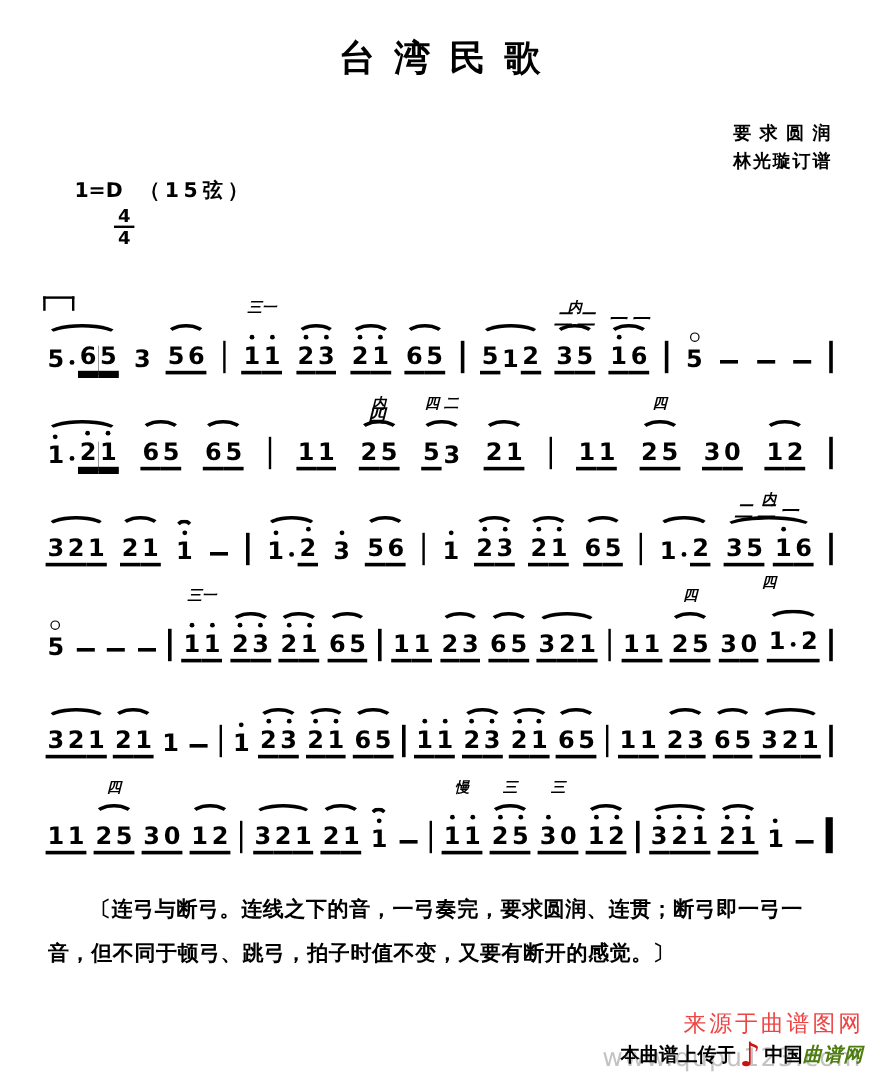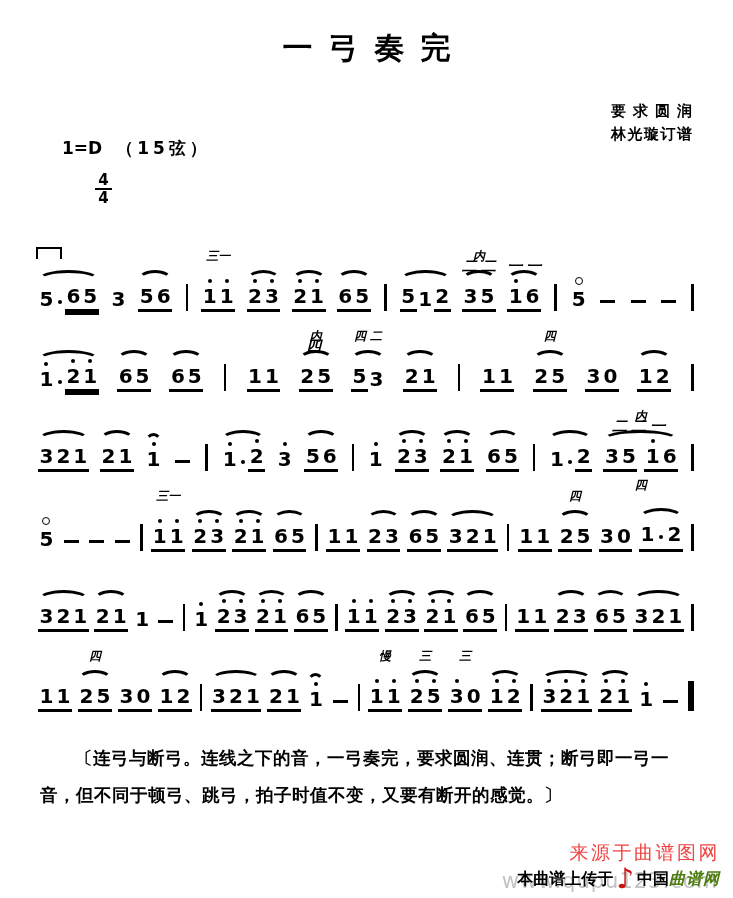--- a/index.html
+++ b/index.html
@@ -7,21 +7,21 @@
        font-family:"DejaVu Sans",sans-serif;color:#000;}
   .page{position:absolute;inset:0;background:#fff;}
 
   
   .title{margin:0;padding-top:28px;text-align:center;font-size:30px;font-weight:bold;
          letter-spacing:16px;text-indent:16px;font-family:"Liberation Serif",serif;}
   .credits{position:absolute;top:100px;right:34px;text-align:left;font-size:15px;
            font-weight:bold;line-height:23px;}
   .credit1{letter-spacing:7px;}
   .credit2{letter-spacing:1.5px;}
-  .keyrow{position:absolute;top:137px;left:62px;font-size:17px;font-weight:bold;}
+  .keyrow{position:absolute;top:147px;left:62px;font-size:17px;font-weight:bold;}
   .keyrow .paren{margin-left:14px;letter-spacing:4px;}
   .meter{position:absolute;top:172px;left:95px;width:17px;text-align:center;
          font-size:15px;font-weight:bold;line-height:16px;}
   .meter .bot{border-top:2px solid #000;}
 
   
   .score{position:absolute;top:232px;left:36px;width:662px;}
   .scoreline{display:flex;justify-content:space-between;align-items:flex-end;
              height:46px;margin-top:34px;position:relative;}
   .unit{display:inline-flex;align-items:flex-end;position:relative;margin:0 2px;}
@@ -66,21 +66,21 @@
   .wm-upload,.wm-cn{position:relative;z-index:1;}
   .wm-clef{position:relative;z-index:1;color:#cc1111;font-size:28px;line-height:20px;
            margin:0 3px;font-weight:normal;}
   .wm-site{position:relative;z-index:1;color:#4d7c0f;font-style:italic;letter-spacing:1px;}
 </style>
 </head>
 <body>
 
 <div class="page">
 
-  <h1 class="title">一弓奏完</h1>
+  <h1 class="title">台湾民歌</h1>
 
   <div class="credits">
     <div class="credit1">要求圆润</div>
     <div class="credit2">林光璇订谱</div>
   </div>
 
   <div class="keyrow">
     <span>1=D</span><span class="paren">（15弦）</span>
   </div>
 

